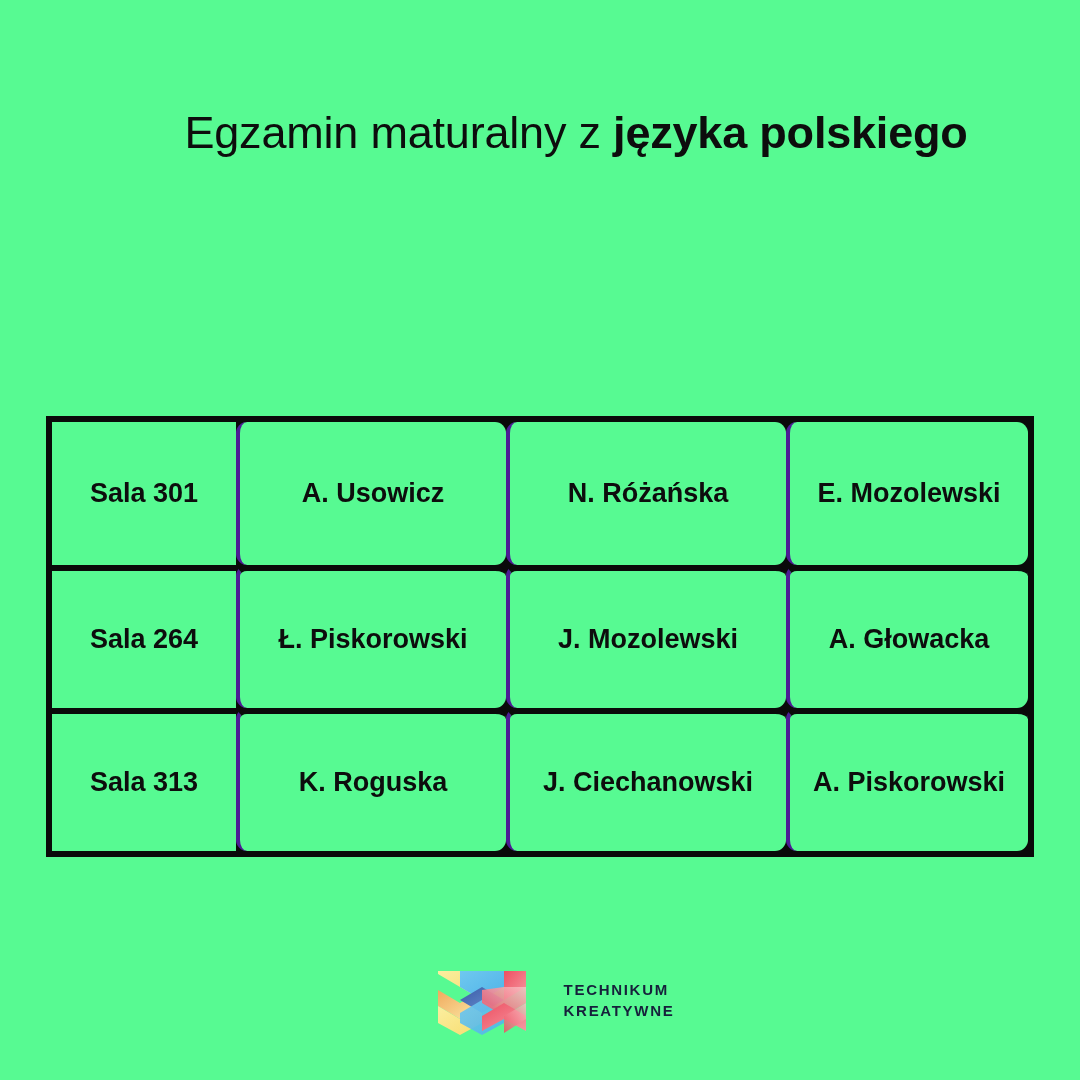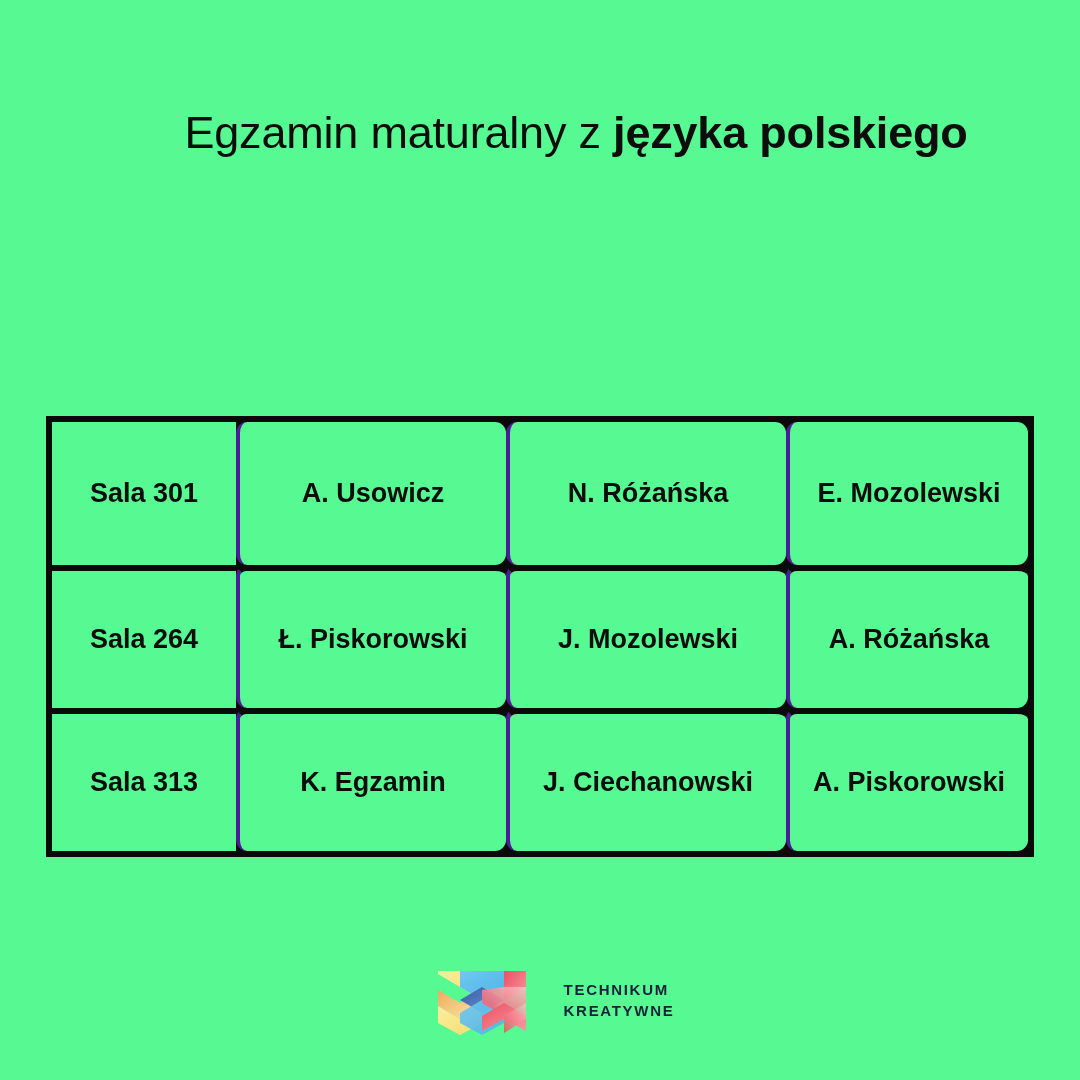--- a/index.html
+++ b/index.html
@@ -121,25 +121,25 @@
     <tr>
       <td>Sala 301</td>
       <td>A. Usowicz</td>
       <td>N. Różańska</td>
       <td>E. Mozolewski</td>
     </tr>
     <tr>
       <td>Sala 264</td>
       <td>Ł. Piskorowski</td>
       <td>J. Mozolewski</td>
-      <td>A. Różańska</td>
+      <td>A. Głowacka</td>
     </tr>
     <tr>
       <td>Sala 313</td>
-      <td>K. Egzamin</td>
+      <td>K. Roguska</td>
       <td>J. Ciechanowski</td>
       <td>A. Piskorowski</td>
     </tr>
   </tbody>
 </table>
 
 <div class="logo">
   <svg class="logo-mark" viewBox="0 0 104 74">
     <defs>
       <linearGradient id="gy1" x1="0" y1="0" x2="1" y2="1">

